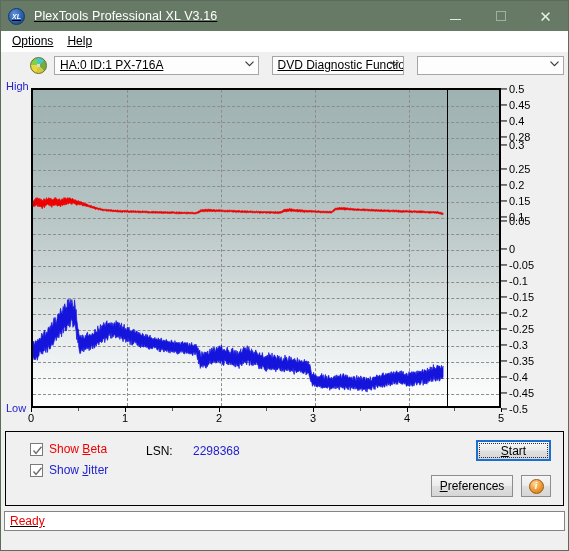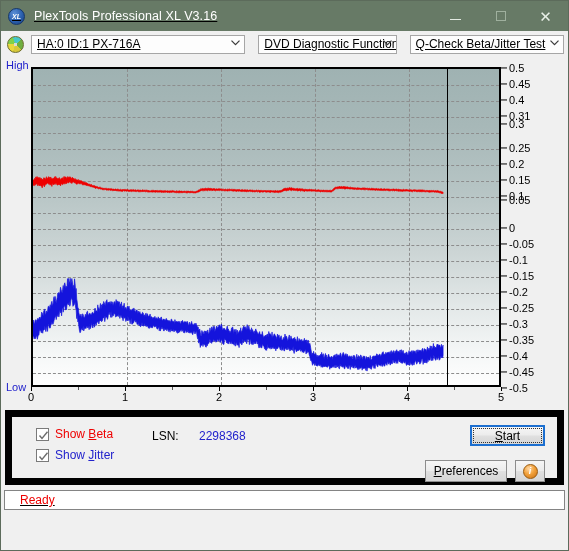--- a/index.html
+++ b/index.html
@@ -61,20 +61,21 @@
   }
   .menu-item u{text-decoration:underline;}
 
   
   .selector-bar{
     height:26px;min-height:26px;
     background:#f0f0f0;
     display:flex;align-items:center;
     padding:0 4px;
     gap:4px;
+    margin-left:23px;
   }
   .disc-icon{
     width:17px;height:17px;border-radius:50%;
     background:
       radial-gradient(circle at 50% 50%, #d9d9d9 0 14%, transparent 15%),
       conic-gradient(from 200deg, #e8d83c 0deg 70deg, #7fd14a 70deg 140deg, #45c9c9 140deg 210deg, #6fae3f 210deg 290deg, #d6c83a 290deg 360deg);
     border:1px solid #6b6b2c;
     box-sizing:border-box;
     margin:0 3px 0 2px;
     flex:0 0 auto;
@@ -158,21 +159,21 @@
   }
   .xtick-mark{position:absolute;top:0;width:1px;height:4px;background:#000;}
   .xtick-mark.minor{height:3px;background:#555;}
   .xtick-lbl{
     position:absolute;top:4px;font-size:11px;color:#000;transform:translateX(-50%);
   }
 
   
   .controls{
     margin:6px 4px 0 4px;
-    border:7px solid #000000;
+    border:1px solid #000000;
     background:#f0f0f0;
     height:75px;min-height:75px;
     position:relative;
     box-sizing:border-box;
   }
   .chk-row{position:absolute;display:flex;align-items:center;}
   #row-beta{left:24px;top:10px;}
   #row-jitter{left:24px;top:31px;}
   .chk{
     width:13px;height:13px;border:1px solid #7a7a7a;background:#fff;
@@ -218,21 +219,21 @@
   }
 
   
   .statusbar{
     margin:5px 3px 3px 3px;
     height:20px;min-height:20px;
     background:#ffffff;
     border:1px solid #848484;
     box-sizing:border-box;
     display:flex;align-items:center;
-    padding-left:15px;
+    padding-left:5px;
     font-size:12px;color:#ee0000;
   }
 </style>
 </head>
 <body>
 
 <div class="window">
 
   <div class="titlebar">
     <div class="app-icon">XL</div>
@@ -243,41 +244,44 @@
         </div>
       <div class="win-btn max">
           <span></span>
         </div>
       <div class="win-btn close">
           <span>✕</span>
         </div>
     </div>
   </div>
 
+  <div class="menubar">
+    <div class="menu-item"><u>O</u><span>ptions</span></div>
+    <div class="menu-item"><u>H</u><span>elp</span></div>
+  </div>
 
   <div class="selector-bar">
     <div class="disc-icon"></div>
     <div class="combo" id="combo-drive">
       <span>HA:0 ID:1  PX-716A</span>
       <span class="chev">
           <svg width="9" height="6" viewBox="0 0 9 6">
             <path d="M0.5 0.8 L4.5 4.8 L8.5 0.8" stroke="#3a3a3a" stroke-width="1.2" fill="none"></path>
           </svg>
         </span>
     </div>
     <div class="combo" id="combo-function">
       <span>DVD Diagnostic Functions</span>
       <span class="chev">
           <svg width="9" height="6" viewBox="0 0 9 6">
             <path d="M0.5 0.8 L4.5 4.8 L8.5 0.8" stroke="#3a3a3a" stroke-width="1.2" fill="none"></path>
           </svg>
         </span>
     </div>
     <div class="combo" id="combo-test">
-      <span>Q-Check Beta/Jitter Test</span>
       <span class="chev">
           <svg width="9" height="6" viewBox="0 0 9 6">
             <path d="M0.5 0.8 L4.5 4.8 L8.5 0.8" stroke="#3a3a3a" stroke-width="1.2" fill="none"></path>
           </svg>
         </span>
     </div>
   </div>
 
   <div class="chart-panel">
     <div class="label-high">High</div>
@@ -313,21 +317,21 @@
           <path d="M0.00,112.78 L0.54,112.37 L1.09,111.84 L1.63,110.77 L2.18,111.69 L2.72,109.27 L3.27,110.04 L3.81,109.04 L4.35,109.10 L4.90,110.16 L5.44,110.56 L5.99,109.61 L6.53,110.87 L7.07,109.86 L7.62,111.98 L8.16,110.45 L8.71,111.29 L9.25,112.09 L9.80,111.74 L10.34,112.53 L10.88,110.03 L11.43,111.36 L11.97,110.23 L12.52,112.20 L13.06,110.76 L13.61,109.06 L14.15,111.09 L14.69,110.48 L15.24,110.45 L15.78,108.96 L16.33,111.14 L16.87,109.56 L17.41,110.81 L17.96,109.31 L18.50,111.18 L19.05,110.92 L19.59,110.99 L20.14,111.55 L20.68,110.32 L21.22,111.01 L21.77,109.09 L22.31,110.98 L22.86,108.76 L23.40,110.09 L23.95,110.46 L24.49,110.54 L25.03,111.16 L25.58,110.69 L26.12,111.12 L26.67,109.99 L27.21,111.64 L27.75,112.33 L28.30,110.80 L28.84,111.33 L29.39,110.02 L29.93,110.39 L30.48,112.59 L31.02,109.09 L31.56,108.91 L32.11,110.18 L32.65,109.41 L33.20,109.20 L33.74,110.99 L34.29,110.27 L34.83,108.98 L35.37,109.86 L35.92,109.69 L36.46,109.01 L37.01,109.66 L37.55,109.31 L38.09,109.68 L38.64,110.99 L39.18,110.50 L39.73,109.71 L40.27,110.38 L40.82,110.89 L41.36,110.87 L41.90,112.47 L42.45,110.93 L42.99,111.69 L43.54,112.41 L44.08,112.06 L44.63,112.72 L45.17,112.12 L45.71,111.96 L46.26,112.80 L46.80,112.85 L47.35,112.69 L47.89,113.05 L48.43,113.36 L48.98,113.22 L49.52,113.72 L50.07,114.13 L50.61,114.07 L51.16,114.78 L51.70,114.74 L52.24,114.65 L52.79,115.34 L53.33,114.81 L53.88,115.39 L54.42,115.30 L54.97,115.99 L55.51,116.12 L56.05,116.68 L56.60,116.22 L57.14,117.06 L57.69,116.92 L58.23,117.47 L58.77,116.77 L59.32,117.67 L59.86,118.15 L60.41,117.73 L60.95,117.88 L61.50,118.36 L62.04,118.07 L62.58,118.53 L63.13,118.81 L63.67,118.64 L64.22,119.22 L64.76,119.04 L65.31,119.37 L65.85,119.87 L66.39,119.84 L66.94,119.62 L67.48,119.94 L68.03,119.69 L68.57,120.22 L69.11,120.46 L69.66,120.35 L70.20,120.71 L70.75,120.85 L71.29,120.82 L71.84,120.56 L72.38,121.19 L72.92,120.86 L73.47,120.93 L74.01,120.76 L74.56,121.20 L75.10,121.14 L75.65,121.35 L76.19,120.99 L76.73,121.27 L77.28,121.28 L77.82,121.21 L78.37,121.25 L78.91,120.98 L79.45,121.49 L80.00,121.73 L80.54,121.52 L81.09,121.62 L81.63,121.64 L82.18,121.96 L82.72,121.48 L83.26,121.48 L83.81,121.62 L84.35,122.14 L84.90,121.79 L85.44,121.56 L85.99,121.72 L86.53,122.05 L87.07,122.36 L87.62,122.08 L88.16,121.78 L88.71,122.18 L89.25,122.37 L89.79,122.33 L90.34,122.05 L90.88,122.07 L91.43,122.09 L91.97,122.02 L92.52,122.01 L93.06,122.37 L93.60,121.88 L94.15,122.25 L94.69,122.17 L95.24,122.06 L95.78,122.07 L96.33,122.54 L96.87,122.41 L97.41,122.57 L97.96,122.38 L98.50,122.32 L99.05,122.24 L99.59,122.26 L100.13,122.21 L100.68,122.58 L101.22,122.29 L101.77,122.13 L102.31,122.66 L102.86,122.47 L103.40,122.22 L103.94,122.67 L104.49,122.88 L105.03,122.44 L105.58,122.44 L106.12,122.36 L106.67,122.83 L107.21,122.85 L107.75,122.56 L108.30,122.65 L108.84,122.74 L109.39,123.08 L109.93,122.44 L110.47,122.40 L111.02,122.82 L111.56,122.71 L112.11,122.57 L112.65,122.74 L113.20,122.53 L113.74,122.94 L114.28,122.59 L114.83,122.86 L115.37,122.84 L115.92,123.08 L116.46,123.12 L117.01,122.82 L117.55,123.46 L118.09,123.23 L118.64,123.48 L119.18,122.94 L119.73,122.93 L120.27,123.06 L120.81,122.72 L121.36,122.93 L121.90,122.83 L122.45,123.24 L122.99,123.05 L123.54,123.10 L124.08,122.64 L124.62,123.26 L125.17,123.30 L125.71,122.97 L126.26,123.33 L126.80,123.24 L127.35,123.04 L127.89,123.26 L128.43,122.90 L128.98,123.45 L129.52,123.13 L130.07,123.37 L130.61,123.34 L131.15,123.57 L131.70,123.25 L132.24,123.70 L132.79,123.02 L133.33,123.55 L133.88,123.11 L134.42,123.49 L134.96,123.46 L135.51,123.41 L136.05,123.27 L136.60,123.57 L137.14,123.45 L137.69,123.42 L138.23,123.39 L138.77,123.53 L139.32,123.13 L139.86,123.67 L140.41,123.15 L140.95,123.18 L141.49,123.30 L142.04,123.53 L142.58,123.71 L143.13,123.51 L143.67,123.96 L144.22,123.23 L144.76,123.49 L145.30,124.02 L145.85,123.64 L146.39,123.82 L146.94,123.60 L147.48,123.54 L148.03,123.36 L148.57,123.92 L149.11,123.64 L149.66,123.59 L150.20,123.91 L150.75,123.98 L151.29,123.45 L151.83,123.93 L152.38,123.45 L152.92,123.77 L153.47,123.76 L154.01,124.03 L154.56,123.94 L155.10,123.61 L155.64,123.92 L156.19,123.56 L156.73,123.82 L157.28,123.52 L157.82,124.07 L158.37,124.17 L158.91,123.54 L159.45,123.71 L160.00,123.94 L160.54,123.67 L161.09,123.93 L161.63,123.97 L162.17,124.35 L162.72,124.30 L163.26,124.16 L163.81,124.26 L164.35,124.17 L164.90,123.54 L165.44,123.58 L165.98,123.46 L166.53,122.86 L167.07,122.51 L167.62,122.68 L168.16,122.02 L168.71,121.90 L169.25,121.09 L169.79,121.39 L170.34,121.77 L170.88,120.94 L171.43,121.02 L171.97,121.25 L172.51,121.23 L173.06,121.13 L173.60,120.77 L174.15,120.77 L174.69,121.12 L175.24,121.05 L175.78,120.78 L176.32,121.07 L176.87,120.61 L177.41,121.02 L177.96,121.06 L178.50,120.59 L179.05,120.89 L179.59,120.98 L180.13,121.09 L180.68,121.40 L181.22,121.33 L181.77,121.16 L182.31,121.06 L182.85,121.05 L183.40,121.37 L183.94,121.65 L184.49,121.48 L185.03,121.31 L185.58,121.41 L186.12,121.63 L186.66,121.20 L187.21,121.32 L187.75,121.29 L188.30,121.36 L188.84,121.36 L189.39,121.57 L189.93,121.70 L190.47,121.74 L191.02,121.52 L191.56,121.95 L192.11,121.69 L192.65,121.98 L193.19,122.00 L193.74,121.52 L194.28,121.77 L194.83,122.24 L195.37,122.11 L195.92,121.70 L196.46,121.73 L197.00,121.80 L197.55,121.97 L198.09,121.53 L198.64,121.87 L199.18,121.99 L199.73,122.08 L200.27,121.81 L200.81,122.26 L201.36,121.67 L201.90,122.06 L202.45,121.87 L202.99,122.04 L203.53,121.89 L204.08,122.28 L204.62,121.98 L205.17,122.32 L205.71,122.20 L206.26,122.05 L206.80,122.16 L207.34,122.12 L207.89,121.97 L208.43,122.06 L208.98,122.55 L209.52,122.53 L210.07,122.32 L210.61,122.37 L211.15,121.99 L211.70,122.44 L212.24,122.56 L212.79,122.66 L213.33,122.23 L213.87,122.48 L214.42,122.34 L214.96,122.66 L215.51,122.45 L216.05,122.50 L216.60,122.27 L217.14,122.84 L217.68,122.89 L218.23,122.58 L218.77,122.49 L219.32,122.45 L219.86,122.86 L220.41,122.76 L220.95,122.78 L221.49,122.61 L222.04,123.08 L222.58,122.94 L223.13,123.13 L223.67,122.82 L224.21,123.19 L224.76,122.89 L225.30,122.54 L225.85,122.93 L226.39,123.02 L226.94,123.02 L227.48,122.75 L228.02,122.87 L228.57,123.10 L229.11,123.16 L229.66,122.88 L230.20,122.92 L230.75,123.00 L231.29,123.04 L231.83,123.22 L232.38,123.01 L232.92,123.18 L233.47,123.06 L234.01,122.98 L234.55,123.11 L235.10,122.97 L235.64,123.23 L236.19,123.19 L236.73,123.15 L237.28,123.37 L237.82,122.98 L238.36,123.27 L238.91,123.00 L239.45,123.05 L240.00,123.07 L240.54,123.29 L241.09,123.10 L241.63,123.44 L242.17,123.23 L242.72,123.27 L243.26,123.69 L243.81,123.16 L244.35,123.09 L244.89,123.08 L245.44,123.38 L245.98,123.79 L246.53,123.27 L247.07,123.01 L247.62,123.45 L248.16,123.28 L248.70,123.16 L249.25,123.63 L249.79,122.85 L250.34,122.62 L250.88,123.05 L251.43,122.37 L251.97,121.84 L252.51,121.46 L253.06,121.07 L253.60,120.97 L254.15,120.45 L254.69,120.76 L255.23,120.69 L255.78,120.94 L256.32,120.79 L256.87,120.50 L257.41,120.67 L257.96,120.65 L258.50,119.97 L259.04,120.15 L259.59,120.68 L260.13,120.12 L260.68,120.52 L261.22,120.19 L261.77,120.80 L262.31,120.89 L262.85,120.80 L263.40,120.87 L263.94,121.22 L264.49,121.17 L265.03,121.42 L265.57,121.16 L266.12,120.89 L266.66,120.73 L267.21,121.36 L267.75,121.54 L268.30,121.07 L268.84,121.21 L269.38,121.12 L269.93,121.52 L270.47,121.85 L271.02,121.34 L271.56,121.13 L272.11,121.88 L272.65,121.75 L273.19,122.09 L273.74,121.92 L274.28,121.85 L274.83,121.80 L275.37,122.08 L275.91,122.00 L276.46,121.73 L277.00,122.49 L277.55,121.85 L278.09,122.48 L278.64,121.82 L279.18,121.77 L279.72,122.16 L280.27,122.01 L280.81,121.89 L281.36,122.23 L281.90,122.22 L282.45,122.27 L282.99,122.22 L283.53,122.45 L284.08,122.26 L284.62,122.29 L285.17,122.34 L285.71,122.63 L286.25,122.72 L286.80,122.62 L287.34,122.36 L287.89,122.24 L288.43,122.46 L288.98,122.41 L289.52,122.96 L290.06,122.76 L290.61,122.90 L291.15,122.73 L291.70,123.13 L292.24,122.51 L292.79,122.60 L293.33,122.82 L293.87,122.91 L294.42,123.05 L294.96,123.04 L295.51,122.37 L296.05,123.03 L296.59,122.99 L297.14,122.82 L297.68,122.74 L298.23,123.38 L298.77,122.78 L299.32,122.81 L299.86,122.69 L300.40,122.93 L300.95,123.14 L301.49,122.59 L302.04,122.40 L302.58,121.81 L303.13,121.49 L303.67,120.53 L304.21,120.50 L304.76,119.67 L305.30,119.64 L305.85,119.83 L306.39,119.57 L306.93,119.54 L307.48,119.27 L308.02,119.49 L308.57,119.28 L309.11,118.55 L309.66,119.18 L310.20,119.39 L310.74,118.92 L311.29,119.07 L311.83,119.34 L312.38,119.58 L312.92,118.78 L313.47,119.22 L314.01,119.53 L314.55,118.80 L315.10,119.55 L315.64,119.37 L316.19,119.46 L316.73,119.37 L317.27,119.34 L317.82,119.83 L318.36,119.80 L318.91,119.57 L319.45,120.14 L320.00,119.70 L320.54,119.65 L321.08,119.98 L321.63,120.13 L322.17,120.00 L322.72,120.23 L323.26,120.34 L323.81,120.07 L324.35,120.40 L324.89,120.29 L325.44,120.44 L325.98,120.71 L326.53,120.48 L327.07,120.12 L327.61,120.52 L328.16,120.59 L328.70,120.28 L329.25,120.62 L329.79,120.57 L330.34,120.84 L330.88,120.54 L331.42,120.88 L331.97,120.33 L332.51,120.69 L333.06,120.43 L333.60,120.44 L334.15,120.64 L334.69,120.25 L335.23,120.63 L335.78,120.86 L336.32,120.88 L336.87,120.64 L337.41,120.69 L337.95,120.75 L338.50,121.01 L339.04,120.82 L339.59,120.87 L340.13,121.29 L340.68,121.14 L341.22,120.83 L341.76,120.77 L342.31,120.88 L342.85,121.20 L343.40,120.94 L343.94,121.11 L344.49,121.26 L345.03,121.24 L345.57,121.24 L346.12,120.92 L346.66,121.10 L347.21,121.37 L347.75,121.44 L348.29,121.26 L348.84,121.18 L349.38,121.59 L349.93,121.43 L350.47,121.36 L351.02,121.06 L351.56,121.27 L352.10,121.40 L352.65,121.82 L353.19,121.47 L353.74,121.42 L354.28,121.33 L354.83,121.38 L355.37,121.73 L355.91,121.64 L356.46,121.51 L357.00,121.70 L357.55,121.51 L358.09,121.62 L358.63,121.54 L359.18,121.70 L359.72,121.68 L360.27,121.61 L360.81,122.19 L361.36,121.60 L361.90,121.91 L362.44,121.74 L362.99,121.87 L363.53,121.60 L364.08,121.37 L364.62,121.88 L365.17,121.97 L365.71,121.83 L366.25,121.66 L366.80,121.63 L367.34,121.91 L367.89,121.94 L368.43,121.83 L368.97,121.76 L369.52,122.00 L370.06,122.00 L370.61,122.09 L371.15,122.29 L371.70,122.17 L372.24,122.45 L372.78,122.23 L373.33,122.14 L373.87,121.76 L374.42,122.26 L374.96,122.40 L375.51,122.17 L376.05,121.99 L376.59,122.07 L377.14,121.90 L377.68,122.35 L378.23,122.39 L378.77,122.53 L379.31,122.40 L379.86,122.53 L380.40,122.39 L380.95,122.31 L381.49,122.61 L382.04,122.36 L382.58,122.51 L383.12,122.75 L383.67,122.34 L384.21,122.41 L384.76,122.27 L385.30,122.38 L385.85,122.41 L386.39,122.68 L386.93,122.51 L387.48,122.42 L388.02,122.70 L388.57,122.29 L389.11,122.77 L389.65,122.38 L390.20,122.74 L390.74,122.50 L391.29,122.39 L391.83,122.53 L392.38,122.55 L392.92,122.33 L393.46,122.96 L394.01,122.56 L394.55,122.51 L395.10,123.02 L395.64,123.22 L396.19,122.94 L396.73,123.08 L397.27,122.77 L397.82,122.97 L398.36,123.14 L398.91,123.22 L399.45,122.79 L399.99,123.08 L400.54,122.94 L401.08,123.17 L401.63,123.01 L402.17,123.00 L402.72,123.14 L403.26,123.21 L403.80,122.96 L404.35,123.09 L404.89,123.50 L405.44,122.94 L405.98,123.30 L406.53,123.06 L407.07,123.43 L407.61,123.17 L408.16,123.03 L408.70,123.39 L409.25,123.62 L409.79,123.49 L410.33,124.09 L410.88,123.55 L411.42,124.39 L411.97,124.31 L412.51,124.30 L413.06,124.57 L413.60,124.89 L413.60,126.10 L413.06,126.10 L412.51,126.06 L411.97,126.07 L411.42,125.78 L410.88,125.43 L410.33,125.38 L409.79,125.33 L409.25,125.11 L408.70,125.05 L408.16,124.85 L407.61,124.72 L407.07,124.91 L406.53,124.86 L405.98,124.58 L405.44,124.73 L404.89,124.72 L404.35,124.55 L403.80,124.28 L403.26,124.64 L402.72,124.29 L402.17,124.30 L401.63,124.83 L401.08,124.64 L400.54,124.47 L399.99,124.92 L399.45,124.53 L398.91,124.63 L398.36,124.50 L397.82,124.20 L397.27,124.09 L396.73,124.39 L396.19,124.49 L395.64,124.43 L395.10,124.27 L394.55,124.27 L394.01,124.20 L393.46,124.02 L392.92,124.24 L392.38,124.29 L391.83,124.35 L391.29,124.23 L390.74,124.21 L390.20,124.51 L389.65,124.12 L389.11,124.16 L388.57,124.11 L388.02,124.53 L387.48,123.85 L386.93,124.13 L386.39,124.35 L385.85,123.66 L385.30,123.57 L384.76,124.02 L384.21,123.65 L383.67,123.61 L383.12,124.10 L382.58,124.39 L382.04,124.15 L381.49,124.07 L380.95,123.77 L380.40,123.84 L379.86,124.23 L379.31,123.86 L378.77,123.73 L378.23,123.64 L377.68,123.64 L377.14,123.61 L376.59,123.54 L376.05,123.70 L375.51,123.57 L374.96,123.88 L374.42,123.35 L373.87,123.61 L373.33,123.76 L372.78,123.96 L372.24,123.70 L371.70,123.79 L371.15,123.45 L370.61,123.92 L370.06,123.08 L369.52,123.91 L368.97,123.58 L368.43,123.70 L367.89,123.74 L367.34,123.07 L366.80,123.34 L366.25,123.52 L365.71,122.97 L365.17,123.36 L364.62,123.53 L364.08,123.26 L363.53,123.07 L362.99,123.19 L362.44,123.39 L361.90,123.07 L361.36,123.01 L360.81,123.26 L360.27,123.33 L359.72,123.40 L359.18,123.42 L358.63,123.29 L358.09,123.13 L357.55,122.86 L357.00,123.26 L356.46,122.65 L355.91,122.85 L355.37,123.19 L354.83,123.13 L354.28,122.88 L353.74,122.67 L353.19,123.37 L352.65,122.91 L352.10,123.20 L351.56,122.99 L351.02,122.89 L350.47,122.94 L349.93,122.96 L349.38,122.84 L348.84,122.68 L348.29,122.76 L347.75,122.87 L347.21,122.82 L346.66,122.63 L346.12,122.62 L345.57,122.69 L345.03,123.12 L344.49,122.46 L343.94,122.61 L343.40,122.49 L342.85,122.67 L342.31,122.55 L341.76,122.54 L341.22,122.48 L340.68,122.55 L340.13,122.52 L339.59,122.23 L339.04,122.55 L338.50,122.69 L337.95,122.00 L337.41,122.32 L336.87,122.09 L336.32,122.01 L335.78,121.92 L335.23,122.35 L334.69,121.99 L334.15,122.46 L333.60,122.01 L333.06,122.24 L332.51,121.97 L331.97,121.98 L331.42,122.20 L330.88,122.06 L330.34,121.98 L329.79,122.14 L329.25,121.70 L328.70,121.77 L328.16,122.07 L327.61,122.20 L327.07,121.84 L326.53,122.04 L325.98,121.94 L325.44,121.63 L324.89,121.89 L324.35,121.91 L323.81,121.88 L323.26,121.76 L322.72,121.68 L322.17,121.50 L321.63,121.82 L321.08,121.15 L320.54,121.41 L320.00,121.61 L319.45,121.48 L318.91,121.51 L318.36,121.19 L317.82,121.15 L317.27,121.16 L316.73,121.62 L316.19,120.84 L315.64,121.57 L315.10,121.41 L314.55,121.32 L314.01,121.68 L313.47,120.88 L312.92,121.19 L312.38,121.30 L311.83,120.94 L311.29,120.81 L310.74,121.42 L310.20,120.96 L309.66,121.26 L309.11,121.04 L308.57,120.81 L308.02,121.22 L307.48,120.97 L306.93,121.43 L306.39,121.08 L305.85,121.38 L305.30,121.31 L304.76,121.46 L304.21,122.38 L303.67,122.75 L303.13,123.22 L302.58,123.30 L302.04,123.59 L301.49,124.29 L300.95,124.61 L300.40,124.63 L299.86,124.53 L299.32,124.26 L298.77,124.61 L298.23,124.47 L297.68,124.24 L297.14,124.38 L296.59,124.60 L296.05,124.43 L295.51,124.25 L294.96,124.26 L294.42,124.23 L293.87,124.32 L293.33,124.13 L292.79,124.33 L292.24,124.21 L291.70,124.44 L291.15,123.79 L290.61,124.34 L290.06,124.48 L289.52,124.24 L288.98,124.08 L288.43,123.71 L287.89,123.85 L287.34,124.21 L286.80,123.75 L286.25,124.11 L285.71,123.73 L285.17,124.19 L284.62,123.35 L284.08,123.46 L283.53,123.84 L282.99,123.44 L282.45,123.93 L281.90,123.51 L281.36,123.92 L280.81,123.68 L280.27,123.29 L279.72,123.62 L279.18,123.58 L278.64,123.65 L278.09,123.64 L277.55,123.51 L277.00,123.67 L276.46,123.72 L275.91,123.58 L275.37,123.62 L274.83,123.31 L274.28,123.80 L273.74,124.01 L273.19,123.76 L272.65,123.48 L272.11,123.48 L271.56,123.34 L271.02,123.10 L270.47,123.39 L269.93,123.89 L269.38,123.10 L268.84,122.79 L268.30,123.56 L267.75,123.19 L267.21,123.73 L266.66,123.27 L266.12,123.28 L265.57,122.81 L265.03,123.14 L264.49,122.94 L263.94,122.76 L263.40,122.94 L262.85,122.97 L262.31,122.75 L261.77,122.44 L261.22,122.98 L260.68,123.21 L260.13,122.89 L259.59,122.87 L259.04,122.31 L258.50,122.45 L257.96,123.07 L257.41,122.69 L256.87,122.90 L256.32,123.29 L255.78,123.43 L255.23,122.98 L254.69,122.75 L254.15,123.62 L253.60,122.86 L253.06,123.60 L252.51,123.46 L251.97,123.89 L251.43,124.21 L250.88,124.38 L250.34,124.59 L249.79,124.69 L249.25,124.72 L248.70,124.72 L248.16,124.92 L247.62,125.21 L247.07,124.85 L246.53,125.03 L245.98,124.86 L245.44,124.76 L244.89,124.76 L244.35,124.97 L243.81,125.06 L243.26,124.98 L242.72,124.61 L242.17,125.02 L241.63,124.51 L241.09,124.87 L240.54,124.37 L240.00,124.86 L239.45,124.96 L238.91,124.71 L238.36,124.85 L237.82,124.61 L237.28,124.52 L236.73,124.60 L236.19,124.48 L235.64,124.97 L235.10,124.23 L234.55,124.58 L234.01,124.65 L233.47,124.13 L232.92,124.61 L232.38,124.51 L231.83,124.36 L231.29,124.87 L230.75,124.49 L230.20,124.26 L229.66,124.77 L229.11,124.50 L228.57,124.85 L228.02,124.69 L227.48,124.11 L226.94,124.15 L226.39,124.60 L225.85,124.11 L225.30,124.02 L224.76,124.20 L224.21,124.33 L223.67,124.55 L223.13,124.24 L222.58,124.01 L222.04,124.44 L221.49,124.39 L220.95,124.62 L220.41,123.87 L219.86,123.99 L219.32,124.15 L218.77,123.81 L218.23,123.86 L217.68,124.10 L217.14,124.22 L216.60,123.66 L216.05,124.36 L215.51,124.28 L214.96,124.25 L214.42,123.95 L213.87,124.16 L213.33,124.12 L212.79,123.97 L212.24,123.76 L211.70,124.21 L211.15,123.88 L210.61,124.10 L210.07,124.04 L209.52,124.00 L208.98,123.61 L208.43,123.53 L207.89,123.69 L207.34,123.88 L206.80,123.43 L206.26,123.48 L205.71,124.05 L205.17,123.83 L204.62,123.75 L204.08,123.64 L203.53,123.43 L202.99,123.62 L202.45,123.77 L201.90,123.59 L201.36,123.54 L200.81,123.57 L200.27,123.22 L199.73,123.25 L199.18,123.13 L198.64,123.22 L198.09,123.30 L197.55,123.69 L197.00,122.99 L196.46,123.48 L195.92,123.58 L195.37,123.26 L194.83,123.31 L194.28,123.44 L193.74,123.07 L193.19,123.44 L192.65,123.17 L192.11,123.14 L191.56,123.06 L191.02,123.26 L190.47,123.39 L189.93,122.81 L189.39,122.64 L188.84,123.08 L188.30,123.16 L187.75,123.12 L187.21,122.93 L186.66,122.79 L186.12,122.99 L185.58,123.10 L185.03,122.86 L184.49,123.24 L183.94,123.35 L183.40,123.13 L182.85,123.01 L182.31,122.82 L181.77,122.61 L181.22,123.47 L180.68,122.69 L180.13,123.14 L179.59,122.35 L179.05,123.00 L178.50,122.73 L177.96,123.10 L177.41,123.12 L176.87,122.53 L176.32,123.06 L175.78,123.31 L175.24,123.21 L174.69,122.65 L174.15,123.15 L173.60,122.57 L173.06,123.35 L172.51,122.94 L171.97,123.35 L171.43,122.83 L170.88,123.29 L170.34,123.22 L169.79,122.91 L169.25,123.50 L168.71,123.67 L168.16,124.15 L167.62,124.01 L167.07,124.70 L166.53,124.60 L165.98,124.84 L165.44,124.79 L164.90,125.18 L164.35,125.67 L163.81,125.45 L163.26,125.40 L162.72,125.46 L162.17,125.43 L161.63,125.45 L161.09,125.22 L160.54,125.26 L160.00,125.06 L159.45,125.45 L158.91,125.26 L158.37,125.25 L157.82,125.32 L157.28,125.06 L156.73,125.11 L156.19,125.39 L155.64,125.41 L155.10,125.47 L154.56,125.44 L154.01,125.40 L153.47,124.83 L152.92,125.01 L152.38,125.11 L151.83,125.02 L151.29,125.01 L150.75,125.25 L150.20,125.52 L149.66,125.10 L149.11,125.43 L148.57,125.03 L148.03,125.16 L147.48,125.45 L146.94,125.33 L146.39,125.38 L145.85,125.14 L145.30,125.37 L144.76,125.34 L144.22,125.07 L143.67,125.16 L143.13,125.39 L142.58,124.81 L142.04,124.89 L141.49,124.61 L140.95,124.63 L140.41,124.86 L139.86,125.02 L139.32,124.91 L138.77,124.93 L138.23,124.71 L137.69,125.28 L137.14,125.12 L136.60,124.84 L136.05,124.64 L135.51,125.29 L134.96,124.54 L134.42,124.59 L133.88,124.83 L133.33,124.87 L132.79,124.88 L132.24,124.83 L131.70,124.88 L131.15,125.15 L130.61,124.56 L130.07,125.22 L129.52,124.69 L128.98,124.76 L128.43,124.47 L127.89,124.51 L127.35,124.75 L126.80,124.77 L126.26,124.52 L125.71,124.83 L125.17,124.39 L124.62,124.50 L124.08,124.53 L123.54,124.90 L122.99,124.89 L122.45,124.46 L121.90,124.61 L121.36,124.47 L120.81,124.56 L120.27,124.74 L119.73,124.53 L119.18,124.63 L118.64,124.55 L118.09,124.36 L117.55,124.63 L117.01,124.54 L116.46,124.67 L115.92,124.21 L115.37,124.54 L114.83,124.15 L114.28,124.18 L113.74,124.38 L113.20,124.28 L112.65,123.93 L112.11,124.03 L111.56,123.91 L111.02,124.56 L110.47,124.14 L109.93,124.22 L109.39,124.16 L108.84,124.02 L108.30,124.33 L107.75,124.23 L107.21,124.42 L106.67,124.25 L106.12,124.26 L105.58,123.75 L105.03,123.75 L104.49,124.14 L103.94,124.05 L103.40,124.10 L102.86,124.17 L102.31,123.84 L101.77,123.79 L101.22,123.91 L100.68,123.97 L100.13,123.66 L99.59,124.16 L99.05,124.00 L98.50,123.77 L97.96,123.91 L97.41,124.02 L96.87,123.72 L96.33,124.04 L95.78,123.50 L95.24,123.51 L94.69,123.90 L94.15,123.69 L93.60,123.43 L93.06,123.52 L92.52,123.74 L91.97,123.45 L91.43,123.16 L90.88,123.54 L90.34,123.96 L89.79,123.92 L89.25,123.86 L88.71,123.79 L88.16,123.53 L87.62,123.65 L87.07,123.62 L86.53,123.72 L85.99,123.25 L85.44,123.30 L84.90,123.59 L84.35,123.24 L83.81,123.47 L83.26,123.01 L82.72,123.33 L82.18,123.03 L81.63,123.42 L81.09,122.97 L80.54,123.08 L80.00,123.22 L79.45,122.70 L78.91,122.85 L78.37,122.96 L77.82,122.86 L77.28,122.40 L76.73,122.88 L76.19,122.72 L75.65,122.64 L75.10,122.61 L74.56,122.83 L74.01,122.57 L73.47,122.23 L72.92,122.00 L72.38,122.35 L71.84,121.98 L71.29,122.32 L70.75,122.17 L70.20,122.20 L69.66,122.11 L69.11,121.55 L68.57,121.73 L68.03,121.56 L67.48,121.20 L66.94,121.20 L66.39,121.51 L65.85,121.16 L65.31,120.79 L64.76,120.83 L64.22,120.57 L63.67,120.45 L63.13,120.93 L62.58,120.77 L62.04,120.18 L61.50,120.03 L60.95,119.72 L60.41,119.60 L59.86,119.62 L59.32,119.30 L58.77,119.14 L58.23,119.16 L57.69,119.00 L57.14,118.79 L56.60,118.24 L56.05,118.50 L55.51,117.86 L54.97,118.08 L54.42,118.06 L53.88,117.94 L53.33,117.61 L52.79,117.52 L52.24,116.89 L51.70,117.59 L51.16,117.24 L50.61,117.20 L50.07,117.51 L49.52,116.20 L48.98,116.27 L48.43,116.04 L47.89,116.23 L47.35,116.03 L46.80,116.60 L46.26,115.38 L45.71,115.82 L45.17,115.47 L44.63,116.64 L44.08,116.67 L43.54,116.47 L42.99,115.49 L42.45,115.19 L41.90,115.45 L41.36,114.90 L40.82,114.21 L40.27,114.33 L39.73,114.86 L39.18,115.97 L38.64,115.31 L38.09,115.42 L37.55,113.33 L37.01,114.55 L36.46,114.18 L35.92,115.45 L35.37,115.31 L34.83,113.95 L34.29,115.83 L33.74,115.95 L33.20,114.97 L32.65,116.16 L32.11,116.67 L31.56,115.75 L31.02,116.05 L30.48,116.64 L29.93,117.08 L29.39,116.89 L28.84,115.85 L28.30,116.86 L27.75,118.46 L27.21,116.65 L26.67,117.45 L26.12,116.64 L25.58,117.13 L25.03,117.56 L24.49,117.59 L23.95,116.91 L23.40,115.59 L22.86,116.05 L22.31,116.90 L21.77,116.29 L21.22,116.60 L20.68,117.45 L20.14,116.19 L19.59,116.14 L19.05,118.94 L18.50,116.95 L17.96,116.73 L17.41,117.68 L16.87,115.97 L16.33,117.06 L15.78,116.62 L15.24,115.66 L14.69,115.38 L14.15,115.93 L13.61,116.66 L13.06,116.69 L12.52,117.17 L11.97,118.06 L11.43,119.37 L10.88,118.04 L10.34,117.14 L9.80,118.38 L9.25,120.39 L8.71,118.53 L8.16,118.40 L7.62,118.21 L7.07,117.55 L6.53,118.42 L5.99,117.64 L5.44,116.21 L4.90,118.40 L4.35,116.13 L3.81,116.75 L3.27,116.24 L2.72,116.60 L2.18,117.73 L1.63,118.03 L1.09,116.63 L0.54,118.05 L0.00,117.51 Z" fill="#ee0000" stroke="#ee0000" stroke-width="0.7"></path>
           <path d="M0.00,256.42 L0.54,254.36 L1.09,257.32 L1.63,258.55 L2.18,254.32 L2.72,253.83 L3.27,257.02 L3.81,254.07 L4.35,253.89 L4.90,252.42 L5.44,253.83 L5.99,252.77 L6.53,251.18 L7.07,253.12 L7.62,251.58 L8.16,250.88 L8.71,246.19 L9.25,247.05 L9.80,248.46 L10.34,250.07 L10.88,244.74 L11.43,245.06 L11.97,242.97 L12.52,249.35 L13.06,247.60 L13.61,244.94 L14.15,246.33 L14.69,245.38 L15.24,240.52 L15.78,240.19 L16.33,242.82 L16.87,240.58 L17.41,238.69 L17.96,242.74 L18.50,236.68 L19.05,235.29 L19.59,238.99 L20.14,239.26 L20.68,233.16 L21.22,230.55 L21.77,234.72 L22.31,230.29 L22.86,234.61 L23.40,236.63 L23.95,233.65 L24.49,231.14 L25.03,226.99 L25.58,228.22 L26.12,226.08 L26.67,228.84 L27.21,226.41 L27.75,221.06 L28.30,223.41 L28.84,225.41 L29.39,227.00 L29.93,223.10 L30.48,219.23 L31.02,224.63 L31.56,217.69 L32.11,216.50 L32.65,219.44 L33.20,221.87 L33.74,220.03 L34.29,222.02 L34.83,212.27 L35.37,219.04 L35.92,212.03 L36.46,215.15 L37.01,216.76 L37.55,211.91 L38.09,218.17 L38.64,215.37 L39.18,212.21 L39.73,215.77 L40.27,220.53 L40.82,219.15 L41.36,222.66 L41.90,212.49 L42.45,217.68 L42.99,225.34 L43.54,222.20 L44.08,232.98 L44.63,236.16 L45.17,241.43 L45.71,242.09 L46.26,247.21 L46.80,248.62 L47.35,250.45 L47.89,249.38 L48.43,248.10 L48.98,251.83 L49.52,250.33 L50.07,247.85 L50.61,248.78 L51.16,251.05 L51.70,251.74 L52.24,251.14 L52.79,248.36 L53.33,250.70 L53.88,248.10 L54.42,245.73 L54.97,245.27 L55.51,249.18 L56.05,249.33 L56.60,247.77 L57.14,247.45 L57.69,247.62 L58.23,249.15 L58.77,248.93 L59.32,247.45 L59.86,246.34 L60.41,246.77 L60.95,247.84 L61.50,247.44 L62.04,244.80 L62.58,242.06 L63.13,245.41 L63.67,244.98 L64.22,244.90 L64.76,245.82 L65.31,238.82 L65.85,242.18 L66.39,241.97 L66.94,245.84 L67.48,241.05 L68.03,237.37 L68.57,243.53 L69.11,238.72 L69.66,239.95 L70.20,238.07 L70.75,238.23 L71.29,235.41 L71.84,236.59 L72.38,238.29 L72.92,240.03 L73.47,235.73 L74.01,234.84 L74.56,233.59 L75.10,238.84 L75.65,235.97 L76.19,236.48 L76.73,237.43 L77.28,235.90 L77.82,235.58 L78.37,238.84 L78.91,235.45 L79.45,237.37 L80.00,239.48 L80.54,235.73 L81.09,239.96 L81.63,237.07 L82.18,235.78 L82.72,235.37 L83.26,239.70 L83.81,233.46 L84.35,236.61 L84.90,234.84 L85.44,236.48 L85.99,235.50 L86.53,237.24 L87.07,235.65 L87.62,240.69 L88.16,237.78 L88.71,238.72 L89.25,235.86 L89.79,242.42 L90.34,239.88 L90.88,239.95 L91.43,239.73 L91.97,237.14 L92.52,242.52 L93.06,242.24 L93.60,241.36 L94.15,243.82 L94.69,242.32 L95.24,240.10 L95.78,241.60 L96.33,241.41 L96.87,240.09 L97.41,244.43 L97.96,244.42 L98.50,243.79 L99.05,243.69 L99.59,245.21 L100.13,243.35 L100.68,242.73 L101.22,244.51 L101.77,241.97 L102.31,245.00 L102.86,244.88 L103.40,247.16 L103.94,243.75 L104.49,244.55 L105.03,244.29 L105.58,247.79 L106.12,245.11 L106.67,246.87 L107.21,246.85 L107.75,245.66 L108.30,247.51 L108.84,248.23 L109.39,248.35 L109.93,248.17 L110.47,246.39 L111.02,246.87 L111.56,248.72 L112.11,250.64 L112.65,248.89 L113.20,250.54 L113.74,247.31 L114.28,251.50 L114.83,247.47 L115.37,248.00 L115.92,249.48 L116.46,250.85 L117.01,249.99 L117.55,250.25 L118.09,248.10 L118.64,251.74 L119.18,250.91 L119.73,250.98 L120.27,251.52 L120.81,253.16 L121.36,251.55 L121.90,252.23 L122.45,251.63 L122.99,250.49 L123.54,252.74 L124.08,252.28 L124.62,251.88 L125.17,253.19 L125.71,253.05 L126.26,250.95 L126.80,252.15 L127.35,253.89 L127.89,252.40 L128.43,254.21 L128.98,251.36 L129.52,251.23 L130.07,253.87 L130.61,255.04 L131.15,253.32 L131.70,253.48 L132.24,253.27 L132.79,254.42 L133.33,253.76 L133.88,254.79 L134.42,252.50 L134.96,253.95 L135.51,254.12 L136.05,254.70 L136.60,255.49 L137.14,254.44 L137.69,255.35 L138.23,255.29 L138.77,256.79 L139.32,253.33 L139.86,253.32 L140.41,255.92 L140.95,255.11 L141.49,255.33 L142.04,255.98 L142.58,257.61 L143.13,253.76 L143.67,256.08 L144.22,256.21 L144.76,255.39 L145.30,256.18 L145.85,256.24 L146.39,255.38 L146.94,256.13 L147.48,257.48 L148.03,255.48 L148.57,257.98 L149.11,257.57 L149.66,255.27 L150.20,255.87 L150.75,254.54 L151.29,255.66 L151.83,257.59 L152.38,256.36 L152.92,255.68 L153.47,256.08 L154.01,256.05 L154.56,255.91 L155.10,257.84 L155.64,255.56 L156.19,257.09 L156.73,258.74 L157.28,259.96 L157.82,256.34 L158.37,258.44 L158.91,259.31 L159.45,257.20 L160.00,255.57 L160.54,258.37 L161.09,258.48 L161.63,259.20 L162.17,258.66 L162.72,257.62 L163.26,258.83 L163.81,258.42 L164.35,257.32 L164.90,258.88 L165.44,259.64 L165.98,262.28 L166.53,261.14 L167.07,263.94 L167.62,264.80 L168.16,263.22 L168.71,266.61 L169.25,269.76 L169.79,270.15 L170.34,264.81 L170.88,268.25 L171.43,265.81 L171.97,267.78 L172.51,268.67 L173.06,265.14 L173.60,265.94 L174.15,265.85 L174.69,265.18 L175.24,267.56 L175.78,265.95 L176.32,264.18 L176.87,268.13 L177.41,267.82 L177.96,265.57 L178.50,262.14 L179.05,266.18 L179.59,264.29 L180.13,261.36 L180.68,261.74 L181.22,265.30 L181.77,260.49 L182.31,264.18 L182.85,260.53 L183.40,265.80 L183.94,264.14 L184.49,262.77 L185.03,260.53 L185.58,260.51 L186.12,263.32 L186.66,261.19 L187.21,260.66 L187.75,259.07 L188.30,259.47 L188.84,261.05 L189.39,260.49 L189.93,258.25 L190.47,260.19 L191.02,263.47 L191.56,263.71 L192.11,262.70 L192.65,263.27 L193.19,262.63 L193.74,264.40 L194.28,264.39 L194.83,264.74 L195.37,262.37 L195.92,260.36 L196.46,262.80 L197.00,263.29 L197.55,265.10 L198.09,265.22 L198.64,266.86 L199.18,266.32 L199.73,265.04 L200.27,262.08 L200.81,262.67 L201.36,261.11 L201.90,263.68 L202.45,268.20 L202.99,263.66 L203.53,266.41 L204.08,265.92 L204.62,263.45 L205.17,264.76 L205.71,269.05 L206.26,264.55 L206.80,265.99 L207.34,267.90 L207.89,266.41 L208.43,264.80 L208.98,266.12 L209.52,262.04 L210.07,267.28 L210.61,265.24 L211.15,264.62 L211.70,262.32 L212.24,260.78 L212.79,260.60 L213.33,261.98 L213.87,260.92 L214.42,261.52 L214.96,264.10 L215.51,261.68 L216.05,258.87 L216.60,263.11 L217.14,262.85 L217.68,260.19 L218.23,262.87 L218.77,264.54 L219.32,264.18 L219.86,266.47 L220.41,262.05 L220.95,265.71 L221.49,263.88 L222.04,266.37 L222.58,266.90 L223.13,265.31 L223.67,268.58 L224.21,264.23 L224.76,263.16 L225.30,265.45 L225.85,265.60 L226.39,267.55 L226.94,267.84 L227.48,268.97 L228.02,266.91 L228.57,265.90 L229.11,268.97 L229.66,268.84 L230.20,268.81 L230.75,269.37 L231.29,265.85 L231.83,269.19 L232.38,270.92 L232.92,271.95 L233.47,270.40 L234.01,270.60 L234.55,269.45 L235.10,271.13 L235.64,269.02 L236.19,269.80 L236.73,268.29 L237.28,271.77 L237.82,265.83 L238.36,268.61 L238.91,267.86 L239.45,268.25 L240.00,269.27 L240.54,271.82 L241.09,266.28 L241.63,272.11 L242.17,270.65 L242.72,269.77 L243.26,268.20 L243.81,268.66 L244.35,269.87 L244.89,270.74 L245.44,271.71 L245.98,273.07 L246.53,268.34 L247.07,269.99 L247.62,270.59 L248.16,269.25 L248.70,273.22 L249.25,272.23 L249.79,271.22 L250.34,270.14 L250.88,273.80 L251.43,274.29 L251.97,274.63 L252.51,271.80 L253.06,272.81 L253.60,272.75 L254.15,268.38 L254.69,271.40 L255.23,270.84 L255.78,270.75 L256.32,272.83 L256.87,275.77 L257.41,273.60 L257.96,271.21 L258.50,269.33 L259.04,272.54 L259.59,274.55 L260.13,270.28 L260.68,272.20 L261.22,273.27 L261.77,274.43 L262.31,272.68 L262.85,272.76 L263.40,273.85 L263.94,271.73 L264.49,275.32 L265.03,273.30 L265.57,275.23 L266.12,275.93 L266.66,271.04 L267.21,275.82 L267.75,276.51 L268.30,272.87 L268.84,273.95 L269.38,275.51 L269.93,274.13 L270.47,276.56 L271.02,273.78 L271.56,276.28 L272.11,275.13 L272.65,276.51 L273.19,274.45 L273.74,272.69 L274.28,275.66 L274.83,274.43 L275.37,275.49 L275.91,274.24 L276.46,278.01 L277.00,275.16 L277.55,274.46 L278.09,277.04 L278.64,279.46 L279.18,277.80 L279.72,279.87 L280.27,283.62 L280.81,286.68 L281.36,289.32 L281.90,287.63 L282.45,288.34 L282.99,285.88 L283.53,288.09 L284.08,288.72 L284.62,289.74 L285.17,288.00 L285.71,289.50 L286.25,290.85 L286.80,291.30 L287.34,289.70 L287.89,291.64 L288.43,290.42 L288.98,290.28 L289.52,290.07 L290.06,288.95 L290.61,289.75 L291.15,286.91 L291.70,290.62 L292.24,288.96 L292.79,288.28 L293.33,292.64 L293.87,292.85 L294.42,289.70 L294.96,288.04 L295.51,290.62 L296.05,289.90 L296.59,292.98 L297.14,293.19 L297.68,289.52 L298.23,288.79 L298.77,291.32 L299.32,291.56 L299.86,292.09 L300.40,292.02 L300.95,290.77 L301.49,291.61 L302.04,294.11 L302.58,291.78 L303.13,290.30 L303.67,290.20 L304.21,290.19 L304.76,289.08 L305.30,291.33 L305.85,290.93 L306.39,288.40 L306.93,290.13 L307.48,289.85 L308.02,289.49 L308.57,290.08 L309.11,290.34 L309.66,288.60 L310.20,287.44 L310.74,290.13 L311.29,292.99 L311.83,288.99 L312.38,288.06 L312.92,286.98 L313.47,288.21 L314.01,289.82 L314.55,290.64 L315.10,288.83 L315.64,288.21 L316.19,291.88 L316.73,288.72 L317.27,289.58 L317.82,291.26 L318.36,291.44 L318.91,291.93 L319.45,290.33 L320.00,291.47 L320.54,291.47 L321.08,292.32 L321.63,290.40 L322.17,293.26 L322.72,293.93 L323.26,289.97 L323.81,291.53 L324.35,290.14 L324.89,291.54 L325.44,294.78 L325.98,293.86 L326.53,288.86 L327.07,293.81 L327.61,291.64 L328.16,290.12 L328.70,293.99 L329.25,291.06 L329.79,294.31 L330.34,289.65 L330.88,289.88 L331.42,291.98 L331.97,292.61 L332.51,294.66 L333.06,290.49 L333.60,292.29 L334.15,291.06 L334.69,290.71 L335.23,294.89 L335.78,293.05 L336.32,291.20 L336.87,292.56 L337.41,293.31 L337.95,291.77 L338.50,292.06 L339.04,292.54 L339.59,294.75 L340.13,290.21 L340.68,294.10 L341.22,294.08 L341.76,294.46 L342.31,291.37 L342.85,290.88 L343.40,290.98 L343.94,290.27 L344.49,291.44 L345.03,290.65 L345.57,290.64 L346.12,290.11 L346.66,288.48 L347.21,288.89 L347.75,290.02 L348.29,289.74 L348.84,290.46 L349.38,288.68 L349.93,289.11 L350.47,291.87 L351.02,289.02 L351.56,290.83 L352.10,287.16 L352.65,287.23 L353.19,286.22 L353.74,288.94 L354.28,289.74 L354.83,288.43 L355.37,289.22 L355.91,286.81 L356.46,288.53 L357.00,287.75 L357.55,286.99 L358.09,287.77 L358.63,286.71 L359.18,286.57 L359.72,288.90 L360.27,286.09 L360.81,289.18 L361.36,285.11 L361.90,288.94 L362.44,286.80 L362.99,286.31 L363.53,285.17 L364.08,287.43 L364.62,288.09 L365.17,285.40 L365.71,287.71 L366.25,285.60 L366.80,284.21 L367.34,287.63 L367.89,285.49 L368.43,285.90 L368.97,286.66 L369.52,286.91 L370.06,284.58 L370.61,284.71 L371.15,288.34 L371.70,284.23 L372.24,287.38 L372.78,285.92 L373.33,284.90 L373.87,287.49 L374.42,288.66 L374.96,288.01 L375.51,287.39 L376.05,289.67 L376.59,286.69 L377.14,286.73 L377.68,289.18 L378.23,289.97 L378.77,287.45 L379.31,285.16 L379.86,288.27 L380.40,286.63 L380.95,286.24 L381.49,287.00 L382.04,285.17 L382.58,288.32 L383.12,285.33 L383.67,285.32 L384.21,286.25 L384.76,286.09 L385.30,285.28 L385.85,286.76 L386.39,288.25 L386.93,284.90 L387.48,284.31 L388.02,286.10 L388.57,286.44 L389.11,284.43 L389.65,284.76 L390.20,285.40 L390.74,285.23 L391.29,284.84 L391.83,286.24 L392.38,283.70 L392.92,282.88 L393.46,285.01 L394.01,287.06 L394.55,283.02 L395.10,283.50 L395.64,284.85 L396.19,283.75 L396.73,285.99 L397.27,284.62 L397.82,281.44 L398.36,284.92 L398.91,283.77 L399.45,282.61 L399.99,285.52 L400.54,280.27 L401.08,281.79 L401.63,284.49 L402.17,280.47 L402.72,282.21 L403.26,283.89 L403.80,277.97 L404.35,281.33 L404.89,280.68 L405.44,282.86 L405.98,281.72 L406.53,282.56 L407.07,280.64 L407.61,278.49 L408.16,279.38 L408.70,279.04 L409.25,280.42 L409.79,279.59 L410.33,279.60 L410.88,282.39 L411.42,281.53 L411.97,278.74 L412.51,282.02 L413.06,280.99 L413.60,279.68 L413.60,290.20 L413.06,292.56 L412.51,290.88 L411.97,292.37 L411.42,290.42 L410.88,292.54 L410.33,294.19 L409.79,294.93 L409.25,292.36 L408.70,291.12 L408.16,294.23 L407.61,292.06 L407.07,291.92 L406.53,294.77 L405.98,294.91 L405.44,293.71 L404.89,292.74 L404.35,289.97 L403.80,292.89 L403.26,295.17 L402.72,292.92 L402.17,295.55 L401.63,292.94 L401.08,290.86 L400.54,295.06 L399.99,294.56 L399.45,294.89 L398.91,293.64 L398.36,296.58 L397.82,293.24 L397.27,297.94 L396.73,295.10 L396.19,297.72 L395.64,294.46 L395.10,296.97 L394.55,297.63 L394.01,295.39 L393.46,299.15 L392.92,294.05 L392.38,293.46 L391.83,294.74 L391.29,297.19 L390.74,297.77 L390.20,298.89 L389.65,297.18 L389.11,296.22 L388.57,296.61 L388.02,296.03 L387.48,297.91 L386.93,298.97 L386.39,296.66 L385.85,295.20 L385.30,296.41 L384.76,297.87 L384.21,299.84 L383.67,298.01 L383.12,298.22 L382.58,300.16 L382.04,297.99 L381.49,299.24 L380.95,296.12 L380.40,299.24 L379.86,300.26 L379.31,296.53 L378.77,299.83 L378.23,298.53 L377.68,299.20 L377.14,299.96 L376.59,300.01 L376.05,297.82 L375.51,295.57 L374.96,298.05 L374.42,297.49 L373.87,296.04 L373.33,296.98 L372.78,298.13 L372.24,296.93 L371.70,298.03 L371.15,296.75 L370.61,297.14 L370.06,295.21 L369.52,296.77 L368.97,295.24 L368.43,294.27 L367.89,298.17 L367.34,296.25 L366.80,296.39 L366.25,298.26 L365.71,295.66 L365.17,295.85 L364.62,297.67 L364.08,297.77 L363.53,295.77 L362.99,294.51 L362.44,298.43 L361.90,298.57 L361.36,297.50 L360.81,298.54 L360.27,299.89 L359.72,297.97 L359.18,297.13 L358.63,298.92 L358.09,297.06 L357.55,296.53 L357.00,300.08 L356.46,298.96 L355.91,297.91 L355.37,298.40 L354.83,300.92 L354.28,300.72 L353.74,299.60 L353.19,299.23 L352.65,301.27 L352.10,299.62 L351.56,299.35 L351.02,301.09 L350.47,299.97 L349.93,299.40 L349.38,300.15 L348.84,299.39 L348.29,298.74 L347.75,301.70 L347.21,301.24 L346.66,299.96 L346.12,298.56 L345.57,298.91 L345.03,303.31 L344.49,301.13 L343.94,303.21 L343.40,301.02 L342.85,299.72 L342.31,300.53 L341.76,302.48 L341.22,304.15 L340.68,303.77 L340.13,302.37 L339.59,302.51 L339.04,303.08 L338.50,301.64 L337.95,302.74 L337.41,302.19 L336.87,305.94 L336.32,301.35 L335.78,305.34 L335.23,303.14 L334.69,302.91 L334.15,303.25 L333.60,303.30 L333.06,303.21 L332.51,302.57 L331.97,305.02 L331.42,300.73 L330.88,303.03 L330.34,302.53 L329.79,303.39 L329.25,302.20 L328.70,304.35 L328.16,301.85 L327.61,304.40 L327.07,303.15 L326.53,302.35 L325.98,301.89 L325.44,302.90 L324.89,300.23 L324.35,300.98 L323.81,303.15 L323.26,302.33 L322.72,302.68 L322.17,301.58 L321.63,299.74 L321.08,302.00 L320.54,299.85 L320.00,304.31 L319.45,299.98 L318.91,300.85 L318.36,303.39 L317.82,299.89 L317.27,303.30 L316.73,300.61 L316.19,302.04 L315.64,300.62 L315.10,300.17 L314.55,303.53 L314.01,303.57 L313.47,302.01 L312.92,300.55 L312.38,301.53 L311.83,302.04 L311.29,301.23 L310.74,300.24 L310.20,300.97 L309.66,298.84 L309.11,303.59 L308.57,303.23 L308.02,301.11 L307.48,300.15 L306.93,301.87 L306.39,299.52 L305.85,302.27 L305.30,302.82 L304.76,300.01 L304.21,300.44 L303.67,302.41 L303.13,301.35 L302.58,300.73 L302.04,301.91 L301.49,301.93 L300.95,302.71 L300.40,302.78 L299.86,302.05 L299.32,304.15 L298.77,300.64 L298.23,300.82 L297.68,300.30 L297.14,301.90 L296.59,301.97 L296.05,301.52 L295.51,301.55 L294.96,300.76 L294.42,301.49 L293.87,301.26 L293.33,301.58 L292.79,301.12 L292.24,302.08 L291.70,301.82 L291.15,299.54 L290.61,302.07 L290.06,299.30 L289.52,300.41 L288.98,300.53 L288.43,298.96 L287.89,300.05 L287.34,299.86 L286.80,301.07 L286.25,299.40 L285.71,300.75 L285.17,298.38 L284.62,297.48 L284.08,300.28 L283.53,297.47 L282.99,298.59 L282.45,298.04 L281.90,300.06 L281.36,297.34 L280.81,294.88 L280.27,295.51 L279.72,293.85 L279.18,291.02 L278.64,289.64 L278.09,286.70 L277.55,286.58 L277.00,285.30 L276.46,287.66 L275.91,286.88 L275.37,288.65 L274.83,283.29 L274.28,285.82 L273.74,285.20 L273.19,287.40 L272.65,286.83 L272.11,285.38 L271.56,286.90 L271.02,284.55 L270.47,284.70 L269.93,285.92 L269.38,283.84 L268.84,284.26 L268.30,284.86 L267.75,285.07 L267.21,284.99 L266.66,285.25 L266.12,285.78 L265.57,286.53 L265.03,284.36 L264.49,283.90 L263.94,284.67 L263.40,288.09 L262.85,285.97 L262.31,281.12 L261.77,284.99 L261.22,284.12 L260.68,284.72 L260.13,283.53 L259.59,285.14 L259.04,285.50 L258.50,283.95 L257.96,281.65 L257.41,283.85 L256.87,284.40 L256.32,281.46 L255.78,283.96 L255.23,284.09 L254.69,282.40 L254.15,283.17 L253.60,285.54 L253.06,285.40 L252.51,281.36 L251.97,284.10 L251.43,284.73 L250.88,284.98 L250.34,280.67 L249.79,284.35 L249.25,284.19 L248.70,281.67 L248.16,281.48 L247.62,280.85 L247.07,282.91 L246.53,283.03 L245.98,283.46 L245.44,282.36 L244.89,285.44 L244.35,281.58 L243.81,283.24 L243.26,282.98 L242.72,281.03 L242.17,283.25 L241.63,281.93 L241.09,281.59 L240.54,283.17 L240.00,283.73 L239.45,281.89 L238.91,282.65 L238.36,282.87 L237.82,281.60 L237.28,282.01 L236.73,283.10 L236.19,278.67 L235.64,284.99 L235.10,282.34 L234.55,284.78 L234.01,282.69 L233.47,283.28 L232.92,280.78 L232.38,280.46 L231.83,278.93 L231.29,279.39 L230.75,282.54 L230.20,282.22 L229.66,279.01 L229.11,282.10 L228.57,279.61 L228.02,282.60 L227.48,280.97 L226.94,277.35 L226.39,278.52 L225.85,275.78 L225.30,275.67 L224.76,278.37 L224.21,276.86 L223.67,278.32 L223.13,276.47 L222.58,277.07 L222.04,279.10 L221.49,277.08 L220.95,279.19 L220.41,277.27 L219.86,278.31 L219.32,273.64 L218.77,275.00 L218.23,279.14 L217.68,274.10 L217.14,274.03 L216.60,273.37 L216.05,275.49 L215.51,278.30 L214.96,274.05 L214.42,276.61 L213.87,274.87 L213.33,275.49 L212.79,274.60 L212.24,277.31 L211.70,273.32 L211.15,277.59 L210.61,279.46 L210.07,277.98 L209.52,277.80 L208.98,277.77 L208.43,274.69 L207.89,282.14 L207.34,279.24 L206.80,279.77 L206.26,278.87 L205.71,279.84 L205.17,276.97 L204.62,278.04 L204.08,280.70 L203.53,275.72 L202.99,279.79 L202.45,278.48 L201.90,278.39 L201.36,277.25 L200.81,278.62 L200.27,275.20 L199.73,278.17 L199.18,277.84 L198.64,276.08 L198.09,275.08 L197.55,278.55 L197.00,276.27 L196.46,278.10 L195.92,276.44 L195.37,277.39 L194.83,275.47 L194.28,273.92 L193.74,274.33 L193.19,272.11 L192.65,278.78 L192.11,279.00 L191.56,277.39 L191.02,277.90 L190.47,273.45 L189.93,274.40 L189.39,276.21 L188.84,277.08 L188.30,275.21 L187.75,272.86 L187.21,275.61 L186.66,274.18 L186.12,273.45 L185.58,276.10 L185.03,276.08 L184.49,276.70 L183.94,274.94 L183.40,275.80 L182.85,275.25 L182.31,273.98 L181.77,275.26 L181.22,276.57 L180.68,275.36 L180.13,277.85 L179.59,276.94 L179.05,276.92 L178.50,273.64 L177.96,275.18 L177.41,277.88 L176.87,277.74 L176.32,278.41 L175.78,280.27 L175.24,278.65 L174.69,281.75 L174.15,281.40 L173.60,280.02 L173.06,278.65 L172.51,279.02 L171.97,278.31 L171.43,281.06 L170.88,277.50 L170.34,279.70 L169.79,279.78 L169.25,279.64 L168.71,281.98 L168.16,277.03 L167.62,275.91 L167.07,277.59 L166.53,272.31 L165.98,273.10 L165.44,270.21 L164.90,265.86 L164.35,265.98 L163.81,267.64 L163.26,268.34 L162.72,265.79 L162.17,265.57 L161.63,267.15 L161.09,269.08 L160.54,268.24 L160.00,266.64 L159.45,266.87 L158.91,266.61 L158.37,267.64 L157.82,266.90 L157.28,267.01 L156.73,266.84 L156.19,264.36 L155.64,266.56 L155.10,265.92 L154.56,266.92 L154.01,264.51 L153.47,265.20 L152.92,267.20 L152.38,267.11 L151.83,266.84 L151.29,263.68 L150.75,265.14 L150.20,265.80 L149.66,263.48 L149.11,264.85 L148.57,264.67 L148.03,266.41 L147.48,265.38 L146.94,267.35 L146.39,264.52 L145.85,267.72 L145.30,266.12 L144.76,266.70 L144.22,264.29 L143.67,264.78 L143.13,264.64 L142.58,265.85 L142.04,266.04 L141.49,263.28 L140.95,265.26 L140.41,265.29 L139.86,265.26 L139.32,263.51 L138.77,264.32 L138.23,266.54 L137.69,264.85 L137.14,264.01 L136.60,265.90 L136.05,263.11 L135.51,263.46 L134.96,265.12 L134.42,263.00 L133.88,263.55 L133.33,264.10 L132.79,262.61 L132.24,265.34 L131.70,265.08 L131.15,262.56 L130.61,262.94 L130.07,261.12 L129.52,263.09 L128.98,263.37 L128.43,265.38 L127.89,260.28 L127.35,265.17 L126.80,261.16 L126.26,262.12 L125.71,263.45 L125.17,263.21 L124.62,262.20 L124.08,259.94 L123.54,260.81 L122.99,260.33 L122.45,261.43 L121.90,259.62 L121.36,259.51 L120.81,261.37 L120.27,262.25 L119.73,262.05 L119.18,261.52 L118.64,261.66 L118.09,260.63 L117.55,262.67 L117.01,260.64 L116.46,262.52 L115.92,260.50 L115.37,260.52 L114.83,259.69 L114.28,260.87 L113.74,260.15 L113.20,260.01 L112.65,257.50 L112.11,259.80 L111.56,260.51 L111.02,259.02 L110.47,260.23 L109.93,256.37 L109.39,259.71 L108.84,260.64 L108.30,260.90 L107.75,257.68 L107.21,260.14 L106.67,256.46 L106.12,258.95 L105.58,258.15 L105.03,258.66 L104.49,256.33 L103.94,255.76 L103.40,256.44 L102.86,253.83 L102.31,254.92 L101.77,255.92 L101.22,257.15 L100.68,257.40 L100.13,258.40 L99.59,258.32 L99.05,252.42 L98.50,255.08 L97.96,258.07 L97.41,253.93 L96.87,254.22 L96.33,254.68 L95.78,250.39 L95.24,255.05 L94.69,253.08 L94.15,254.49 L93.60,255.68 L93.06,251.87 L92.52,251.83 L91.97,252.52 L91.43,250.24 L90.88,254.98 L90.34,252.46 L89.79,252.06 L89.25,251.11 L88.71,248.76 L88.16,250.67 L87.62,252.61 L87.07,250.44 L86.53,248.04 L85.99,250.66 L85.44,250.03 L84.90,249.63 L84.35,250.50 L83.81,250.70 L83.26,251.16 L82.72,248.19 L82.18,247.76 L81.63,247.48 L81.09,249.78 L80.54,249.71 L80.00,250.25 L79.45,251.53 L78.91,245.43 L78.37,251.53 L77.82,245.78 L77.28,246.91 L76.73,248.85 L76.19,246.49 L75.65,251.57 L75.10,253.54 L74.56,251.32 L74.01,251.33 L73.47,250.53 L72.92,252.47 L72.38,255.86 L71.84,249.89 L71.29,252.22 L70.75,250.93 L70.20,254.44 L69.66,255.30 L69.11,255.96 L68.57,254.12 L68.03,255.15 L67.48,254.56 L66.94,255.76 L66.39,258.23 L65.85,255.17 L65.31,255.99 L64.76,256.59 L64.22,257.26 L63.67,259.71 L63.13,257.56 L62.58,258.44 L62.04,261.47 L61.50,258.36 L60.95,258.30 L60.41,262.29 L59.86,261.37 L59.32,257.52 L58.77,259.60 L58.23,261.94 L57.69,263.03 L57.14,258.58 L56.60,263.96 L56.05,259.72 L55.51,262.25 L54.97,261.88 L54.42,260.01 L53.88,261.40 L53.33,262.94 L52.79,262.16 L52.24,261.90 L51.70,263.43 L51.16,265.28 L50.61,260.07 L50.07,264.33 L49.52,264.12 L48.98,262.04 L48.43,264.43 L47.89,266.70 L47.35,267.09 L46.80,264.49 L46.26,260.74 L45.71,255.16 L45.17,256.00 L44.63,248.59 L44.08,252.79 L43.54,243.72 L42.99,241.68 L42.45,236.57 L41.90,237.11 L41.36,239.11 L40.82,239.31 L40.27,240.35 L39.73,234.45 L39.18,232.88 L38.64,231.46 L38.09,234.78 L37.55,239.05 L37.01,240.30 L36.46,235.37 L35.92,238.48 L35.37,239.00 L34.83,236.64 L34.29,238.80 L33.74,243.83 L33.20,240.32 L32.65,244.16 L32.11,239.16 L31.56,240.27 L31.02,241.35 L30.48,246.27 L29.93,241.66 L29.39,242.67 L28.84,250.01 L28.30,245.52 L27.75,246.86 L27.21,244.42 L26.67,246.75 L26.12,251.03 L25.58,247.21 L25.03,250.70 L24.49,247.78 L23.95,250.79 L23.40,253.81 L22.86,249.63 L22.31,251.17 L21.77,252.74 L21.22,254.56 L20.68,256.99 L20.14,258.64 L19.59,257.74 L19.05,256.51 L18.50,258.54 L17.96,259.50 L17.41,262.24 L16.87,262.46 L16.33,261.58 L15.78,259.14 L15.24,257.98 L14.69,265.75 L14.15,263.85 L13.61,259.41 L13.06,265.95 L12.52,264.19 L11.97,260.07 L11.43,263.97 L10.88,264.36 L10.34,264.41 L9.80,267.60 L9.25,263.69 L8.71,266.93 L8.16,267.05 L7.62,263.96 L7.07,265.01 L6.53,263.86 L5.99,269.54 L5.44,269.11 L4.90,271.25 L4.35,273.69 L3.81,270.62 L3.27,270.15 L2.72,272.46 L2.18,273.29 L1.63,271.80 L1.09,273.30 L0.54,270.68 L0.00,270.55 Z" fill="#1414dc" stroke="#1414dc" stroke-width="0.7"></path>
         </svg>
       <div class="cursor-line" id="cursor-line" style="left: 413.6px;"></div>
     </div>
 
     <div class="yaxis-right" id="yaxis-right">
         <div class="ytick" style="top: 0px;"><span class="dash"></span><span class="lbl">0.5</span></div>
         <div class="ytick" style="top: 16px;"><span class="dash"></span><span class="lbl">0.45</span></div>
         <div class="ytick" style="top: 32px;"><span class="dash"></span><span class="lbl">0.4</span></div>
-        <div class="ytick" style="top: 48px;"><span class="dash"></span><span class="lbl">0.31</span></div>
+        <div class="ytick" style="top: 48px;"><span class="dash"></span><span class="lbl">0.28</span></div>
         <div class="ytick" style="top: 56px;"><span class="dash"></span><span class="lbl">0.3</span></div>
         <div class="ytick" style="top: 80px;"><span class="dash"></span><span class="lbl">0.25</span></div>
         <div class="ytick" style="top: 96px;"><span class="dash"></span><span class="lbl">0.2</span></div>
         <div class="ytick" style="top: 112px;"><span class="dash"></span><span class="lbl">0.15</span></div>
         <div class="ytick" style="top: 128px;"><span class="dash"></span><span class="lbl">0.1</span></div>
         <div class="ytick" style="top: 132px;"><span class="dash"></span><span class="lbl">0.05</span></div>
         <div class="ytick" style="top: 160px;"><span class="dash"></span><span class="lbl">0</span></div>
         <div class="ytick" style="top: 176px;"><span class="dash"></span><span class="lbl">-0.05</span></div>
         <div class="ytick" style="top: 192px;"><span class="dash"></span><span class="lbl">-0.1</span></div>
         <div class="ytick" style="top: 208px;"><span class="dash"></span><span class="lbl">-0.15</span></div>

